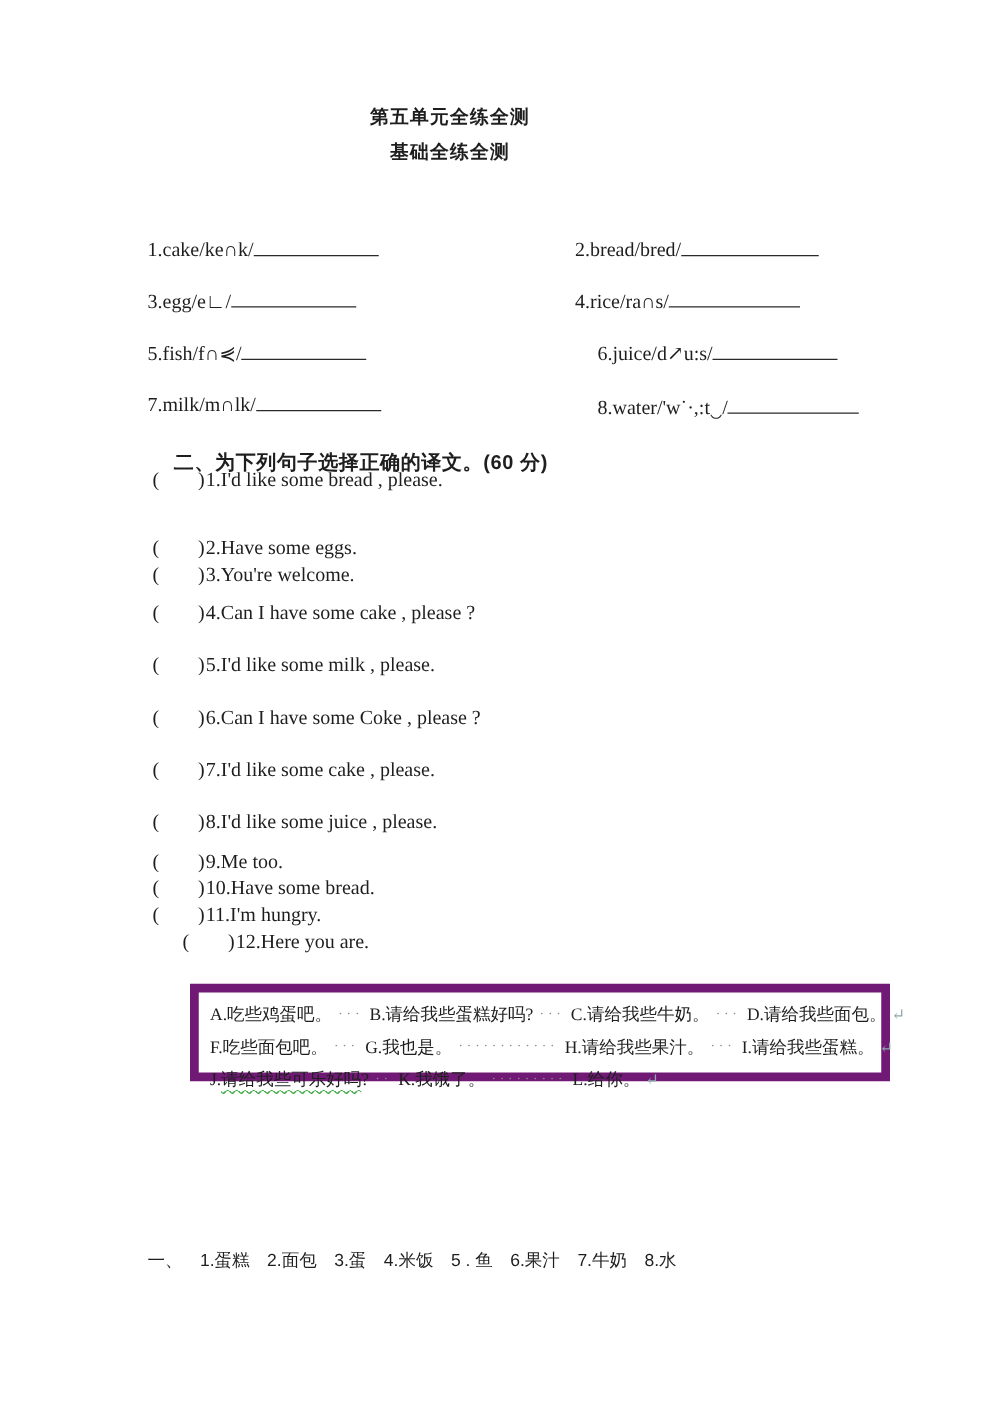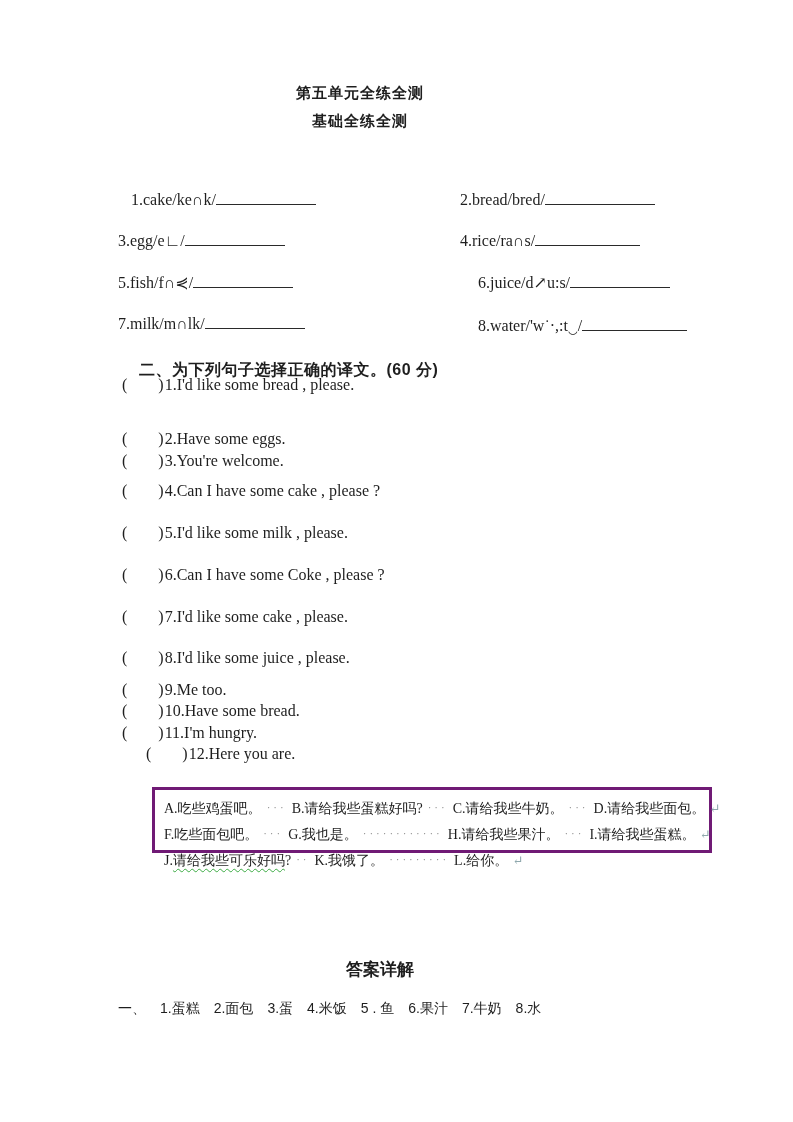--- a/index.html
+++ b/index.html
@@ -12,22 +12,22 @@
   .hei { font-family:"Liberation Sans","DejaVu Sans",sans-serif; font-weight:bold; }
   .abs { position:absolute; }
   .title-wrap { left:0; top:0; width:720px; text-align:center; }
   .title { font-size:15px; letter-spacing:1px; }
   .sec-heading { font-size:16px; letter-spacing:0.5px; }
   .vocab { font-size:16px; white-space:nowrap; }
   .blank { display:inline-block; width:100px; height:15px; border-bottom:1px solid #2a2a2a; }
   .s2 { left:122px; font-size:16px; white-space:nowrap; }
   .bracket { letter-spacing:1px; }
   .opt-box {
-    left:152px; top:787px; width:560px; height:66px;
-    border:3px solid #701a75; padding:5px 9px 0 9px;
+    left:152px; top:787px; width:560px; height:78px;
+    border:7px solid #701a75; padding:5px 9px 0 9px;
     font-size:14px; line-height:24px; white-space:nowrap;
   }
   .opt { color:#1e1e1e; }
   .leader { color:#8b8b8b; font-size:11px; letter-spacing:3px; margin:0 5px; vertical-align:2px; }
   .retmark { color:#8fa8ad; font-size:13px; margin-left:4px; }
   .squiggle {
     text-decoration:underline wavy #3cab44;
     text-decoration-thickness:1px; text-underline-offset:3px;
   }
   .ans-head-wrap { left:0; top:958px; width:760px; text-align:center; }
@@ -42,21 +42,21 @@
 <div class="page">
 
   <div class="abs title-wrap" style="top:84px;">
     <div class="title hei">第五单元全练全测</div>
   </div>
   <div class="abs title-wrap" style="top:112px;">
     <div class="title hei">基础全练全测</div>
   </div>
 
 
-  <div class="abs vocab" style="left:118px; top:190px;margin-left:13px;"><span>1.cake/ke∩k/</span><span class="blank"></span></div>
+  <div class="abs vocab" style="left:118px; top:190px;"><span>1.cake/ke∩k/</span><span class="blank"></span></div>
   <div class="abs vocab" style="left:460px; top:190px;"><span>2.bread/bred/</span><span class="blank" style="width:110px;"></span></div>
   <div class="abs vocab" style="left:118px; top:231px;"><span>3.egg/e∟/</span><span class="blank"></span></div>
   <div class="abs vocab" style="left:460px; top:231px;"><span>4.rice/ra∩s/</span><span class="blank" style="width:105px;"></span></div>
   <div class="abs vocab" style="left:118px; top:273px;"><span>5.fish/f∩⋞/</span><span class="blank"></span></div>
   <div class="abs vocab" style="left:478px; top:273px;"><span>6.juice/d↗u:s/</span><span class="blank"></span></div>
   <div class="abs vocab" style="left:118px; top:314px;"><span>7.milk/m∩lk/</span><span class="blank"></span></div>
   <div class="abs vocab" style="left:478px; top:314px;"><span>8.water/'w˙·,:t‿/</span><span class="blank" style="width:105px;"></span></div>
 
   <div class="abs sec-heading hei" style="left:118px; top:360px;margin-left:21px;">二、为下列句子选择正确的译文。(60 分)</div>
 
@@ -78,20 +78,17 @@
       <span class="opt">A.吃些鸡蛋吧。</span><span class="leader">···</span><span class="opt">B.请给我些蛋糕好吗?</span><span class="leader">···</span><span class="opt">C.请给我些牛奶。</span><span class="leader">···</span><span class="opt">D.请给我些面包。</span><span class="retmark">↵</span>
     </div>
     <div>
       <span class="opt">F.吃些面包吧。</span><span class="leader">···</span><span class="opt">G.我也是。</span><span class="leader">············</span><span class="opt">H.请给我些果汁。</span><span class="leader">···</span><span class="opt">I.请给我些蛋糕。</span><span class="retmark">↵</span>
     </div>
     <div>
       <span class="opt"><span>J.</span><span class="squiggle">请给我些可乐好吗</span><span>?</span></span><span class="leader">··</span><span class="opt">K.我饿了。</span><span class="leader">·········</span><span class="opt">L.给你。</span><span class="retmark">↵</span>
     </div>
   </div>
 
-  <div class="abs ans-head-wrap">
-    <span class="ans-heading hei">答案详解</span>
-  </div>
   <div class="abs ans-line">
     <span class="ans-item">一、</span><span class="ans-item">1.蛋糕</span><span class="ans-item">2.面包</span><span class="ans-item">3.蛋</span><span class="ans-item">4.米饭</span><span class="ans-item">5 . 鱼</span><span class="ans-item">6.果汁</span><span class="ans-item">7.牛奶</span><span class="ans-item">8.水</span>
   </div>
 
 </div>
 
 </body></html>

